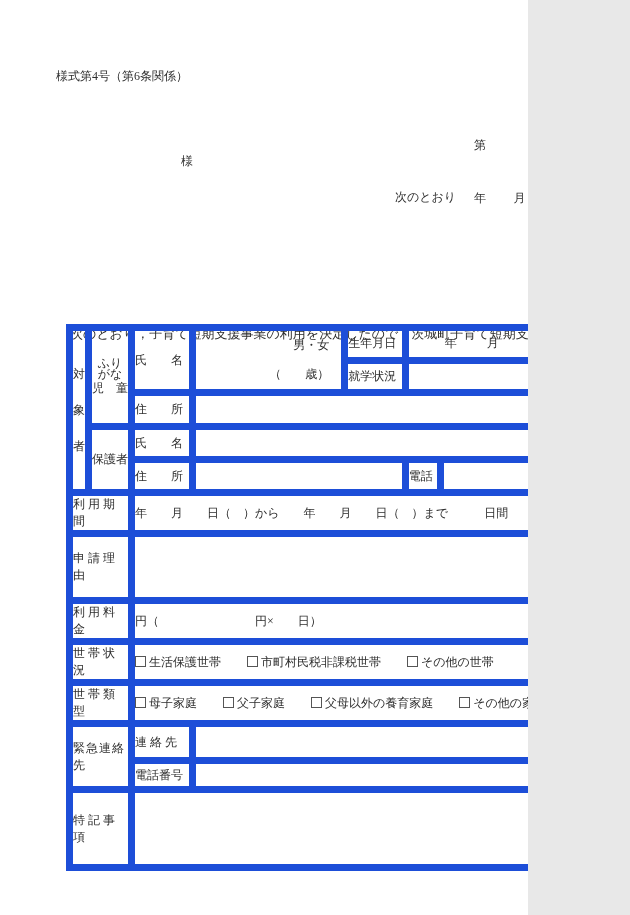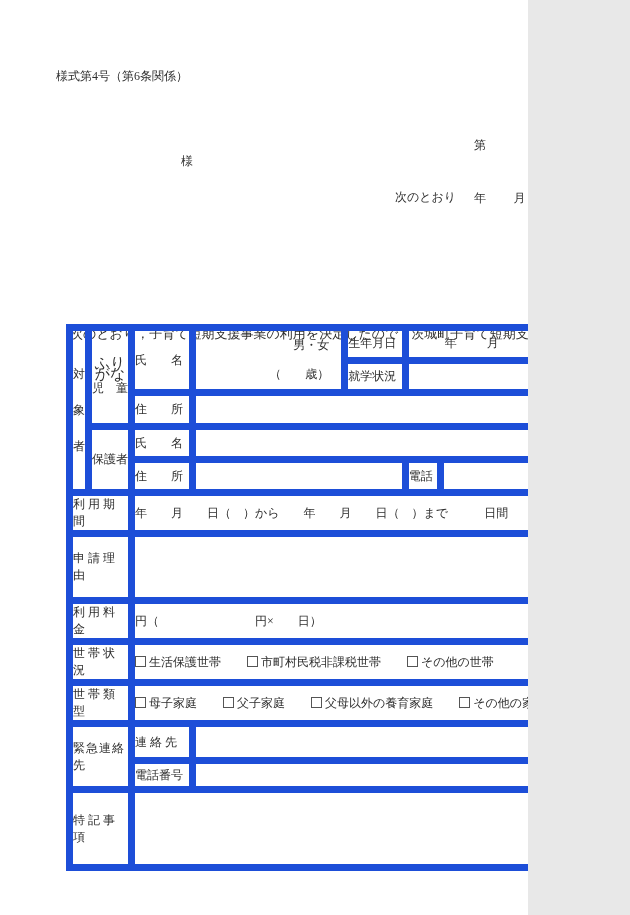--- a/index.html
+++ b/index.html
@@ -21,21 +21,21 @@
   
   table.form{
     position:absolute;left:66px;top:324px;border-collapse:collapse;table-layout:fixed;
     font-size:12px;color:#2e2e2e;
   }
   table.form td{border:7px solid #1d4ed8;padding:0;vertical-align:middle;overflow:hidden;}
   .c{text-align:left;}
   .pre{white-space:pre;}
   .vstack{display:flex;flex-direction:column;align-items:center;justify-content:center;gap:19px;}
   .childcell{text-align:center;}
-  .furigana{font-size:15px;line-height:11px;}
+  .furigana{font-size:12px;line-height:11px;}
   .namecell .l1,.namecell .l2{height:29px;line-height:29px;text-align:right;padding-right:12px;white-space:pre;}
   .birthline{display:flex;justify-content:space-between;width:96px;margin-left:36px;}
   .periodval{padding-left:36px;}
   .feeval{padding-left:200px;}
   .optcell{padding-left:7px;white-space:nowrap;}
   .opt{margin-right:23px;}
   .opt:last-child{margin-right:0;text-align:center;}
   .cb{display:inline-block;width:9px;height:9px;border:1px solid #555;margin-right:3px;vertical-align:-1px;}
   .ls1{letter-spacing:1px;}
 </style>

